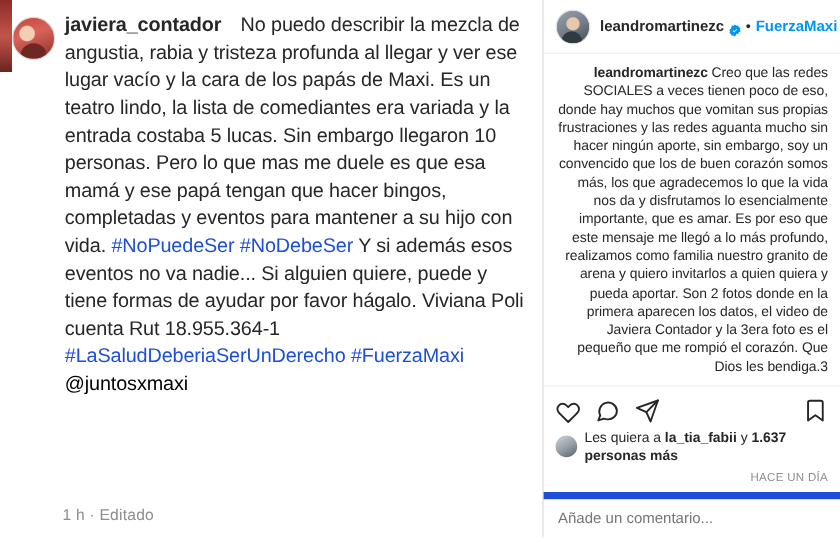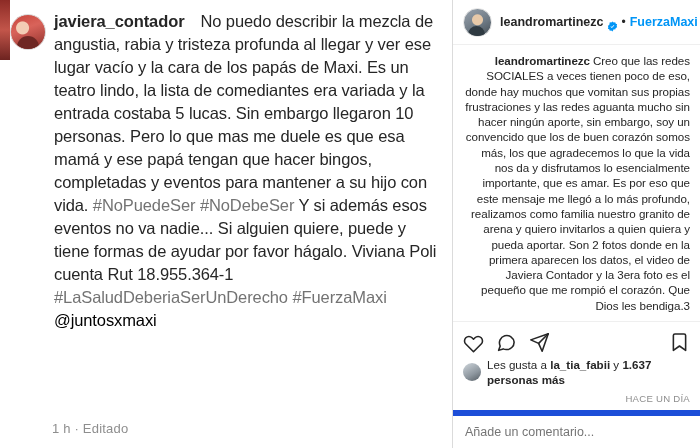--- a/index.html
+++ b/index.html
@@ -65,21 +65,21 @@
     color: #262626;
     letter-spacing: -0.1px;
     word-wrap: break-word;
   }
   .caption-user {
     font-weight: bold;
     color: #262626;
     margin-right: 16px;
   }
   .hashtag {
-    color: #737373;
+    color: #1d4ed8;
   }
   .mention {
     color: #000000;
   }
   .left-footer {
     position: absolute;
     left: 52px;
     bottom: 12px;
     font-size: 13px;
     color: #8e8e8e;
@@ -324,21 +324,21 @@
         <span class="icon-btn" style="margin-right:0">
           <svg width="21" height="21" viewBox="0 0 24 24" fill="none" stroke="#262626" stroke-width="1.8" stroke-linecap="round" stroke-linejoin="round">
             <path d="M19 21l-7-5-7 5V4a1.8 1.8 0 0 1 1.8-1.8h10.4A1.8 1.8 0 0 1 19 4z"></path>
           </svg>
         </span>
       </div>
 
       <div class="likes-row">
         <div class="likes-avatar"></div>
         <div class="likes-text">
-          <span>Les gusta a</span>
+          <span>Les quiera a</span>
           <span class="likes-bold">la_tia_fabii</span>
           <span>y</span>
           <span class="likes-bold">1.637 personas más</span>
         </div>
       </div>
 
       <div class="timestamp">HACE UN DÍA</div>
     </div>
 
     <div class="add-comment-bar">

